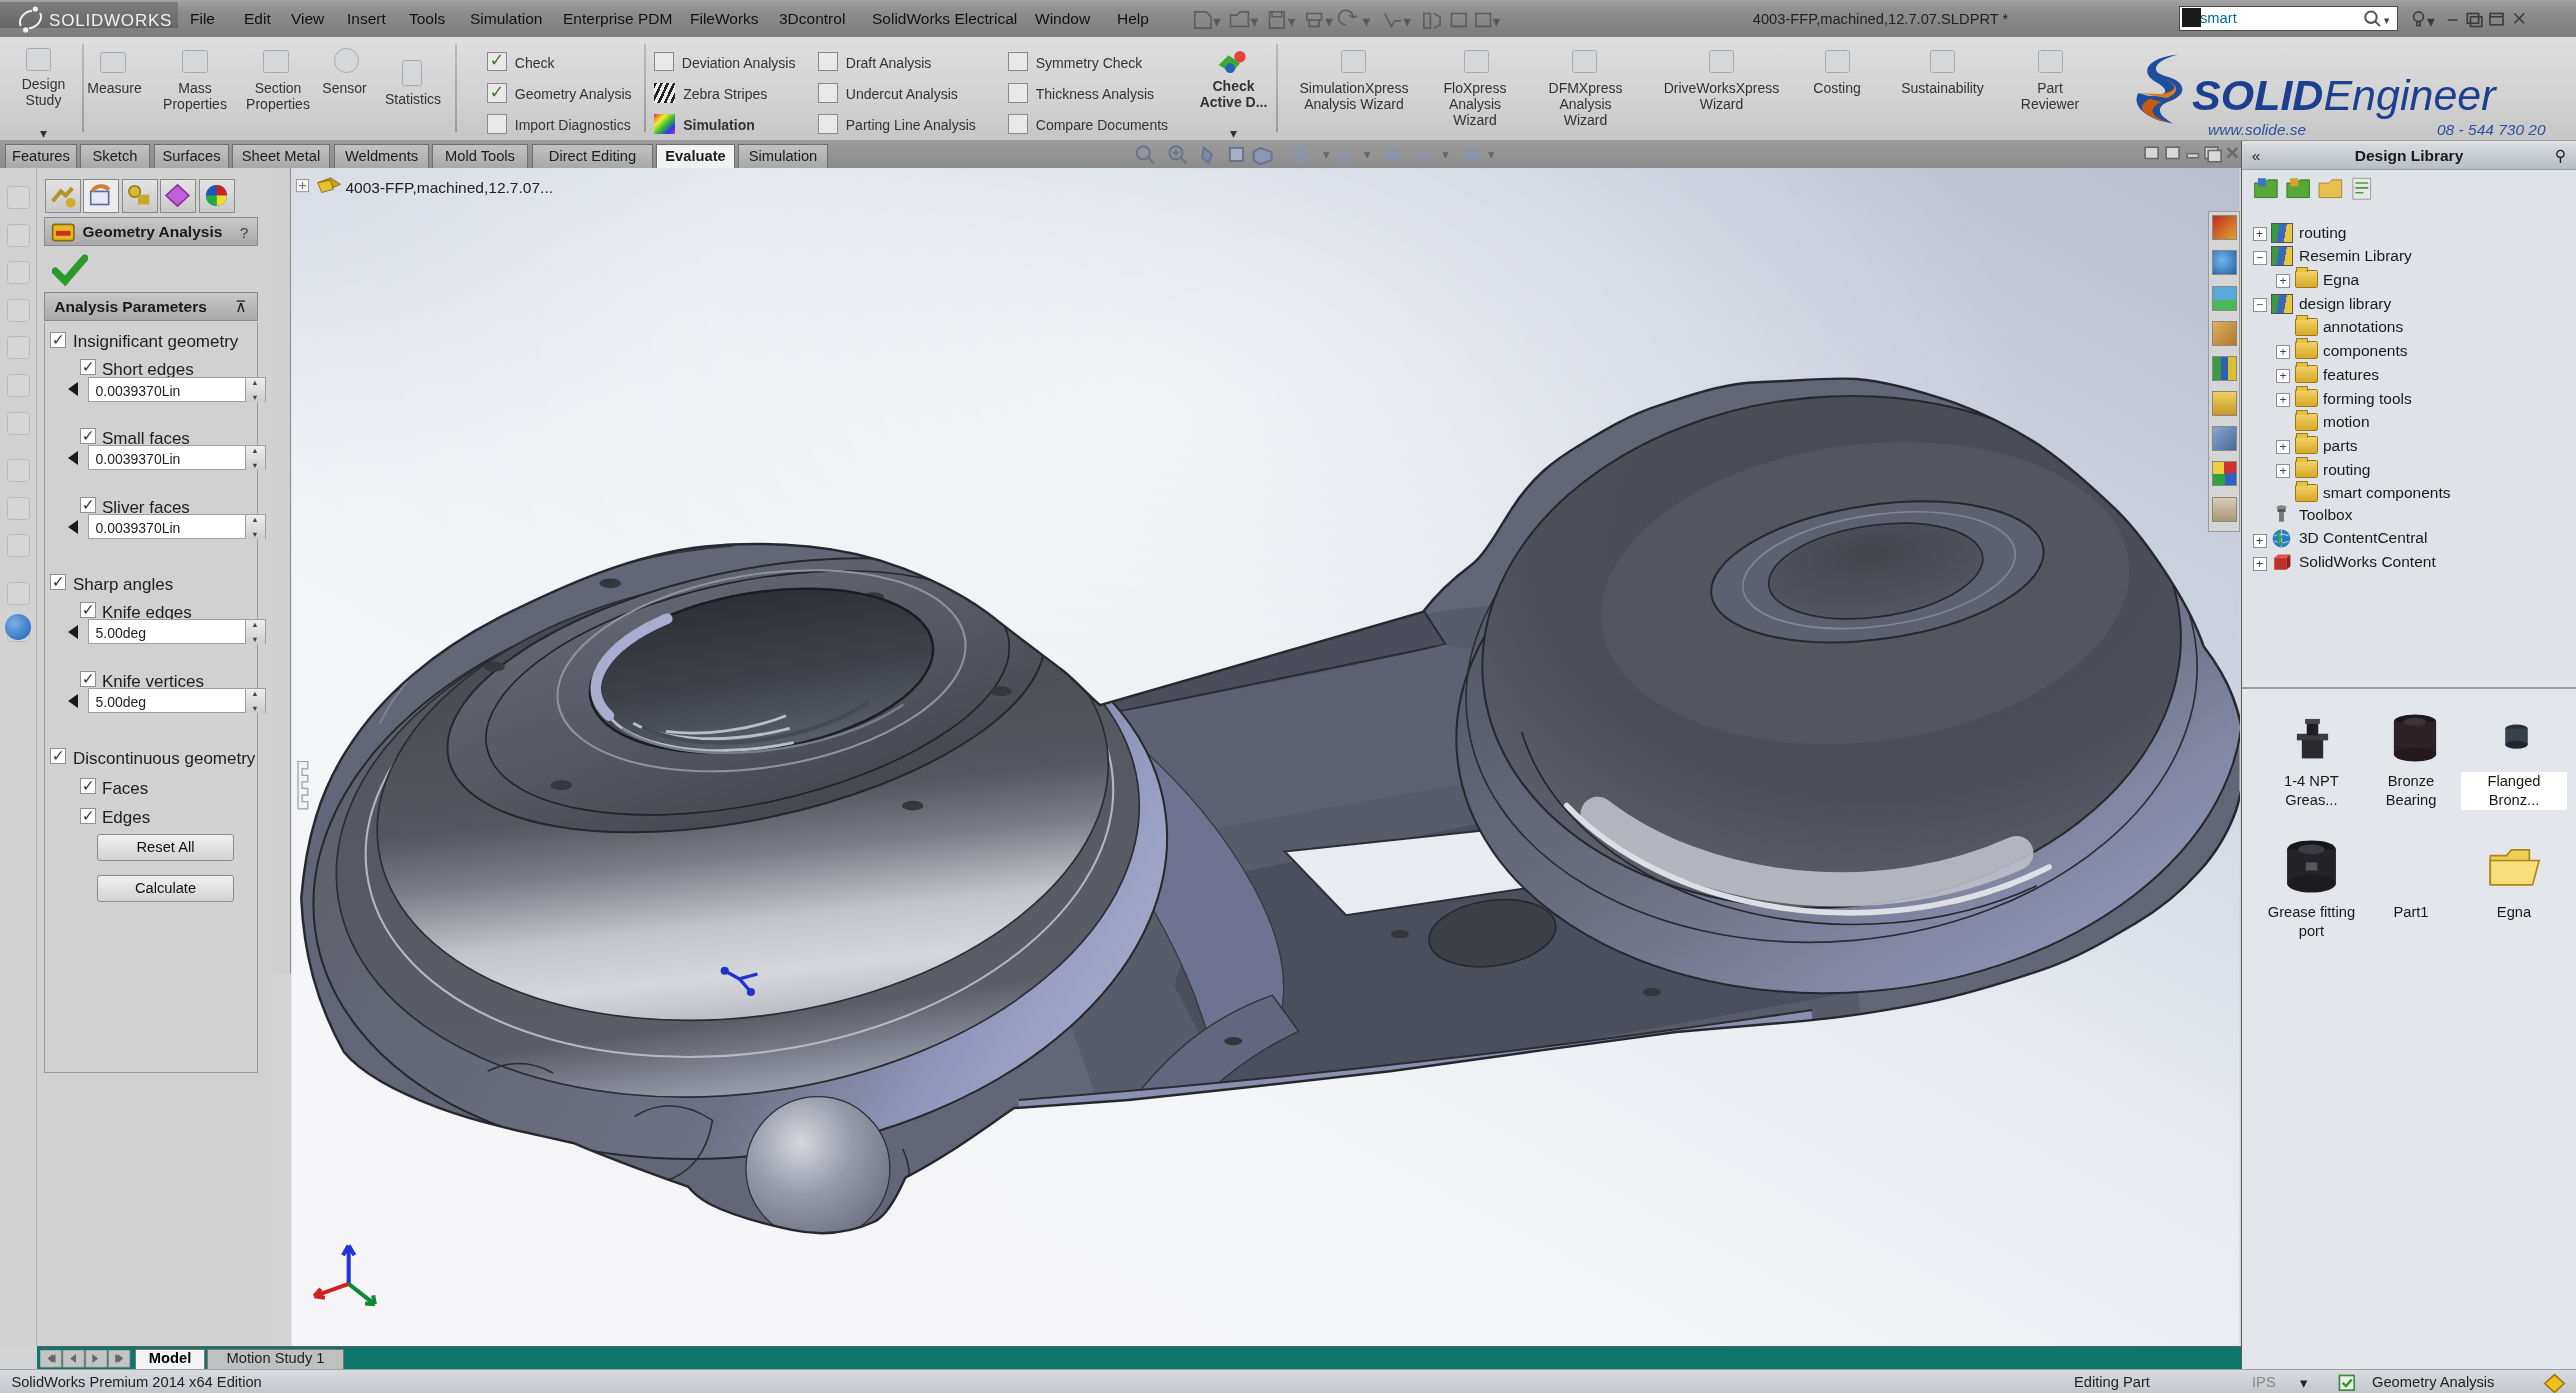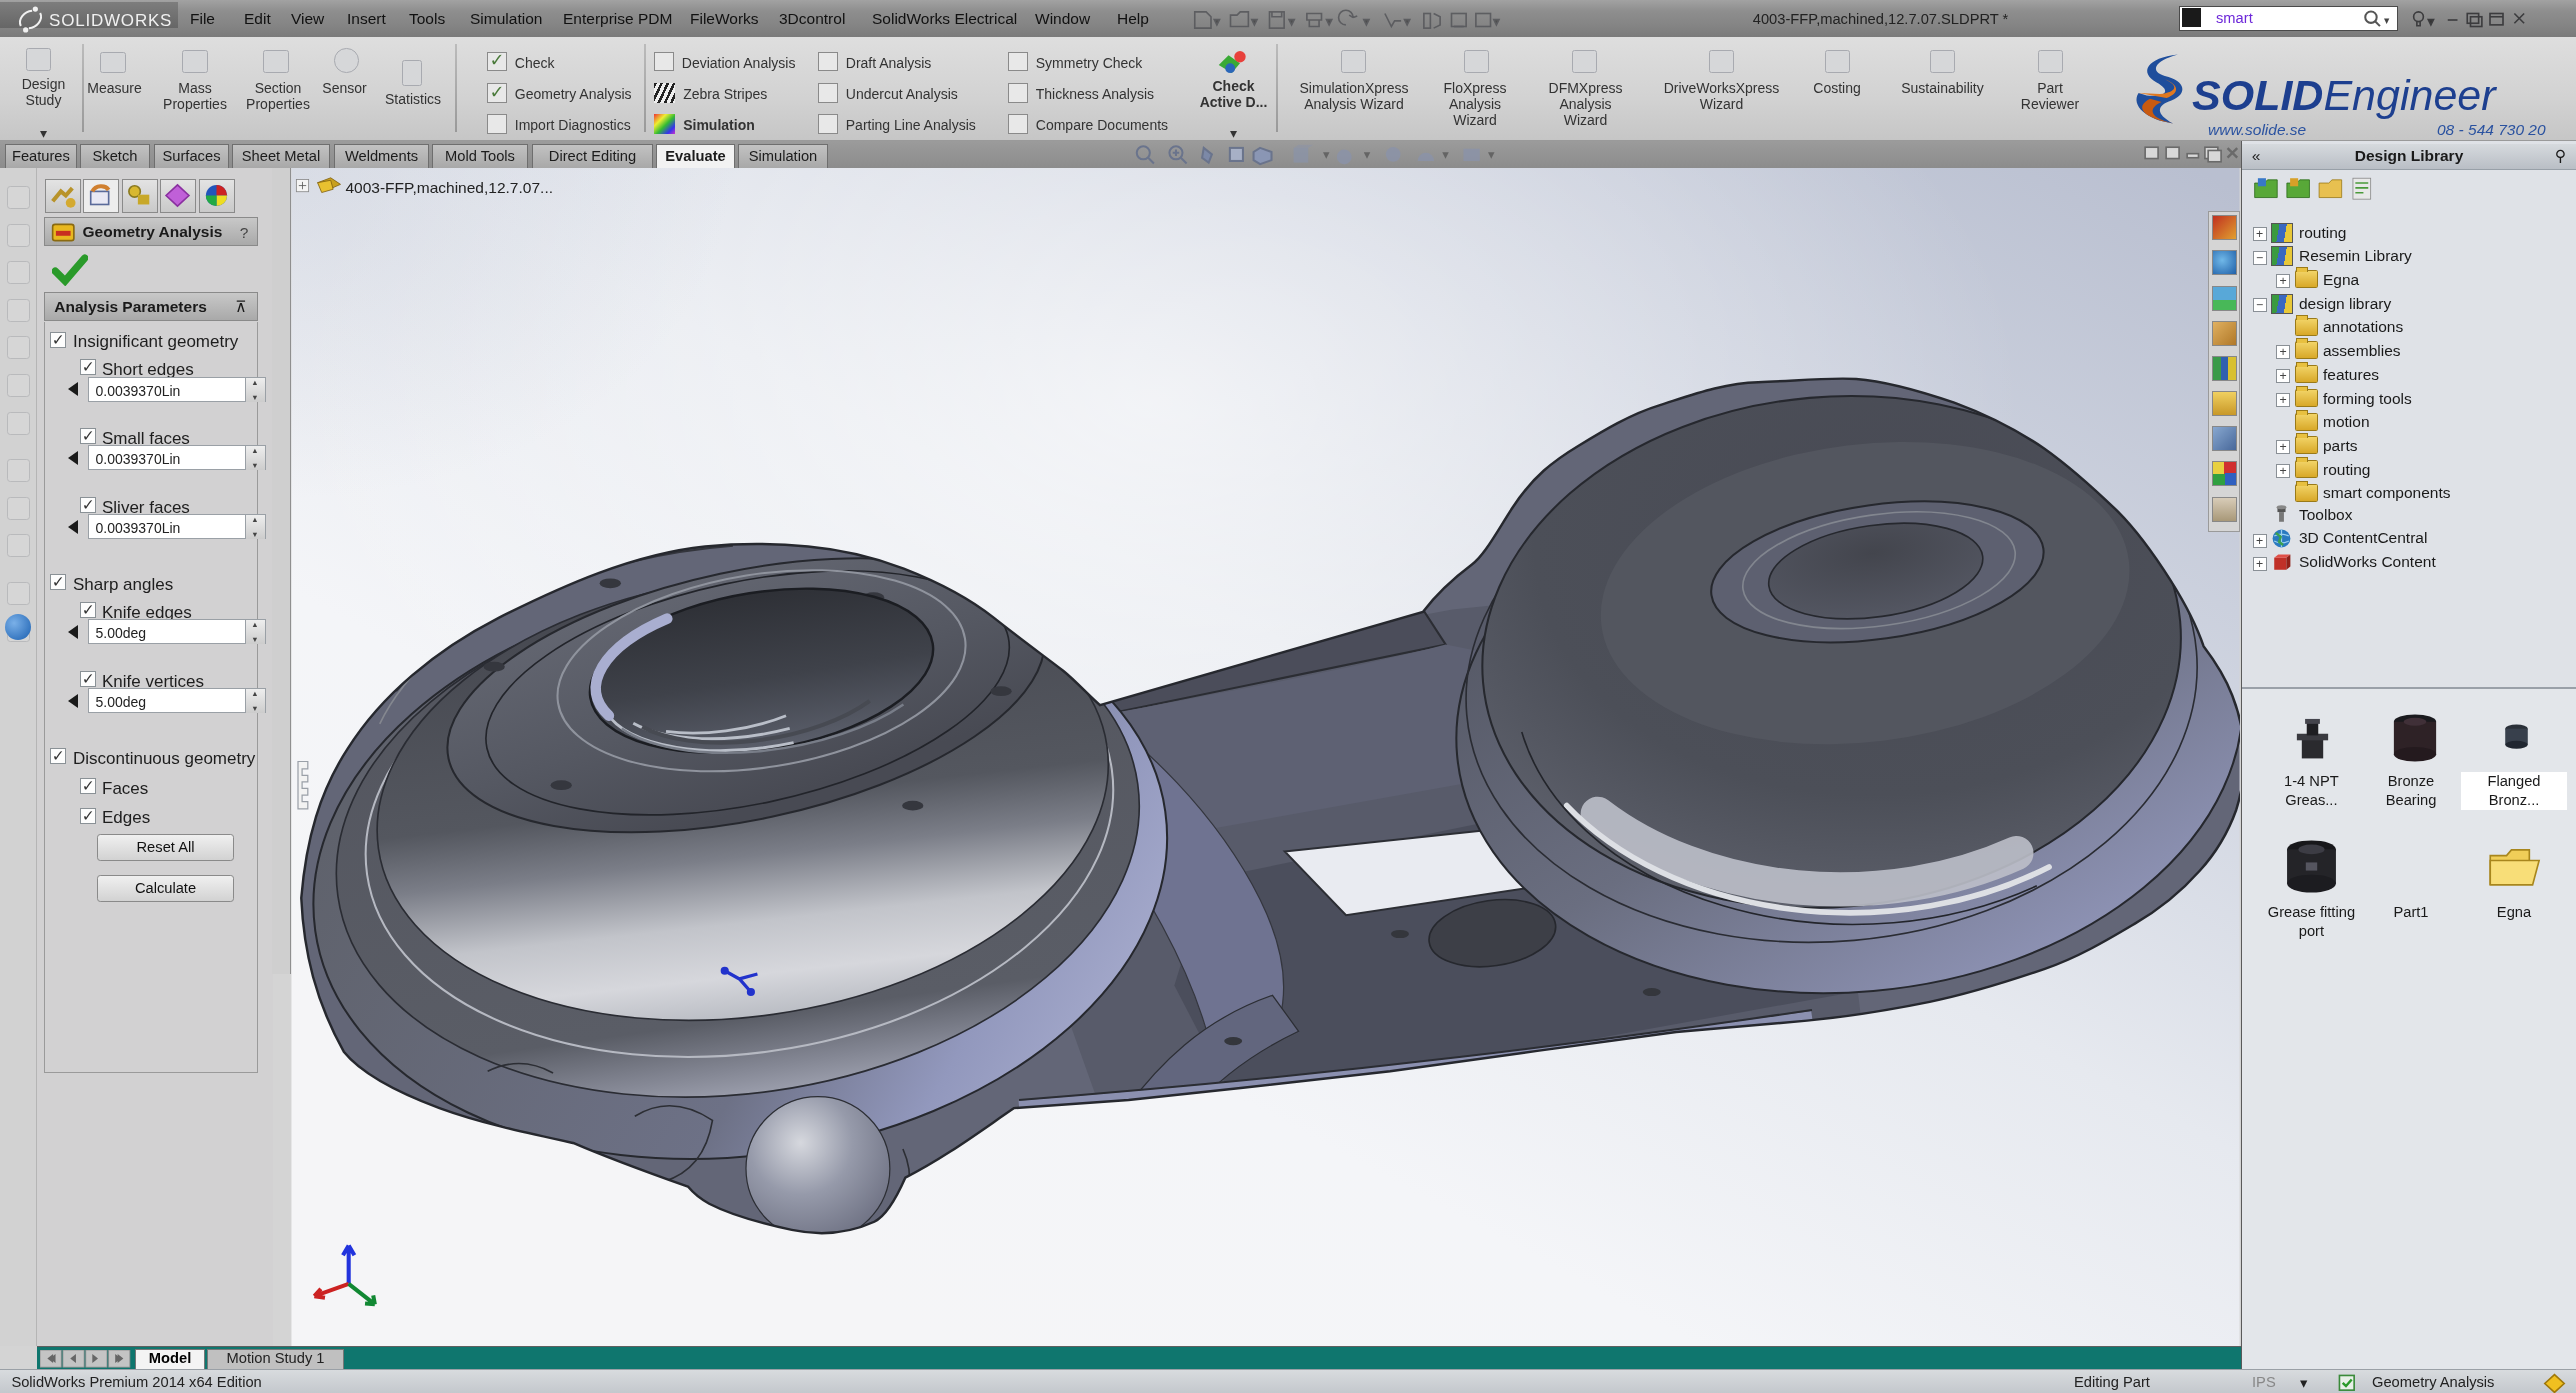--- a/index.html
+++ b/index.html
@@ -9,21 +9,21 @@
 
   
   #titlebar { left:0; top:0; width:2576px; height:37px;
     background:linear-gradient(#a2a2a2,#8e8e8e 30%,#848484 70%,#7a7a7a); }
   #swlogo { left:0; top:1.6px; width:178px; height:26px; background:linear-gradient(#7d7d7d,#666); color:#fff; }
   #swlogo .t { position:absolute; left:49px; top:9.8px; font-size:17px; letter-spacing:0.8px; color:#f0f0f0; }
   .menu { top:9.8px; font-size:15.5px; color:#111; }
   #dochead { left:1717px; top:10.6px; width:327px; text-align:center; font-size:14.7px; color:#222; }
   #searchbox { left:2179px; top:5.7px; width:219px; height:25px; background:#fff; border:1.6px solid #4a4a4a; }
   #searchbox .sicon { position:absolute; left:1.6px; top:1.6px; width:19.6px; height:19px; background:#1a1a1a; }
-  #searchbox .stxt { position:absolute; left:36px; top:3.3px; font-size:14.7px; color:#6d28d9; }
+  #searchbox .stxt { position:absolute; left:20px; top:3.3px; font-size:14.7px; color:#0369a1; }
 
   
   #ribbon { left:0; top:37px; width:2576px; height:104px;
     background:linear-gradient(#dedede,#d2d2d2 60%,#c6c6c6); border-bottom:0.8px solid #9a9a9a; }
   .rsep { position:absolute; top:6.5px; width:1.6px; height:88px; background:linear-gradient(#bbb,#999); }
   .rbtn { position:absolute; font-size:14px; color:#333; text-align:center; line-height:1.15; }
   .rrow { position:absolute; font-size:14px; color:#333; white-space:nowrap; }
   .ricon { position:absolute; border:1.6px solid #a8aab0; background:#d6d7d9; border-radius:2.5px; }
   .cbx, .cbx2, .gicon { display:inline-block; width:19.6px; height:19.6px; margin-right:8.2px; vertical-align:-4.1px;
     border:1.6px solid #8a8a8a; background:#e8e8e8; position:relative; }
@@ -583,21 +583,21 @@
     <span class="texp" style="left:34px; top:133px;">+</span>
       <span class="tfold" style="left:53px; top:129px;"></span>
       <span class="tree" style="left:81px; top:130px;">Egna</span>
     <span class="texp" style="left:10.6px; top:157px;">−</span>
       <span class="tbooks" style="left:29px; top:153px;"></span>
       <span class="tree" style="left:57px; top:154px;">design library</span>
     <span class="tfold" style="left:53px; top:177px;"></span>
       <span class="tree" style="left:81px; top:177px;">annotations</span>
     <span class="texp" style="left:34px; top:204px;">+</span>
       <span class="tfold" style="left:53px; top:200px;"></span>
-      <span class="tree" style="left:81px; top:201px;">assemblies</span>
+      <span class="tree" style="left:81px; top:201px;">components</span>
     <span class="texp" style="left:34px; top:228px;">+</span>
       <span class="tfold" style="left:53px; top:224px;"></span>
       <span class="tree" style="left:81px; top:225px;">features</span>
     <span class="texp" style="left:34px; top:252px;">+</span>
       <span class="tfold" style="left:53px; top:248px;"></span>
       <span class="tree" style="left:81px; top:249px;">forming tools</span>
     <span class="tfold" style="left:53px; top:272px;"></span>
       <span class="tree" style="left:81px; top:272px;">motion</span>
     <span class="texp" style="left:34px; top:299px;">+</span>
       <span class="tfold" style="left:53px; top:295px;"></span>

